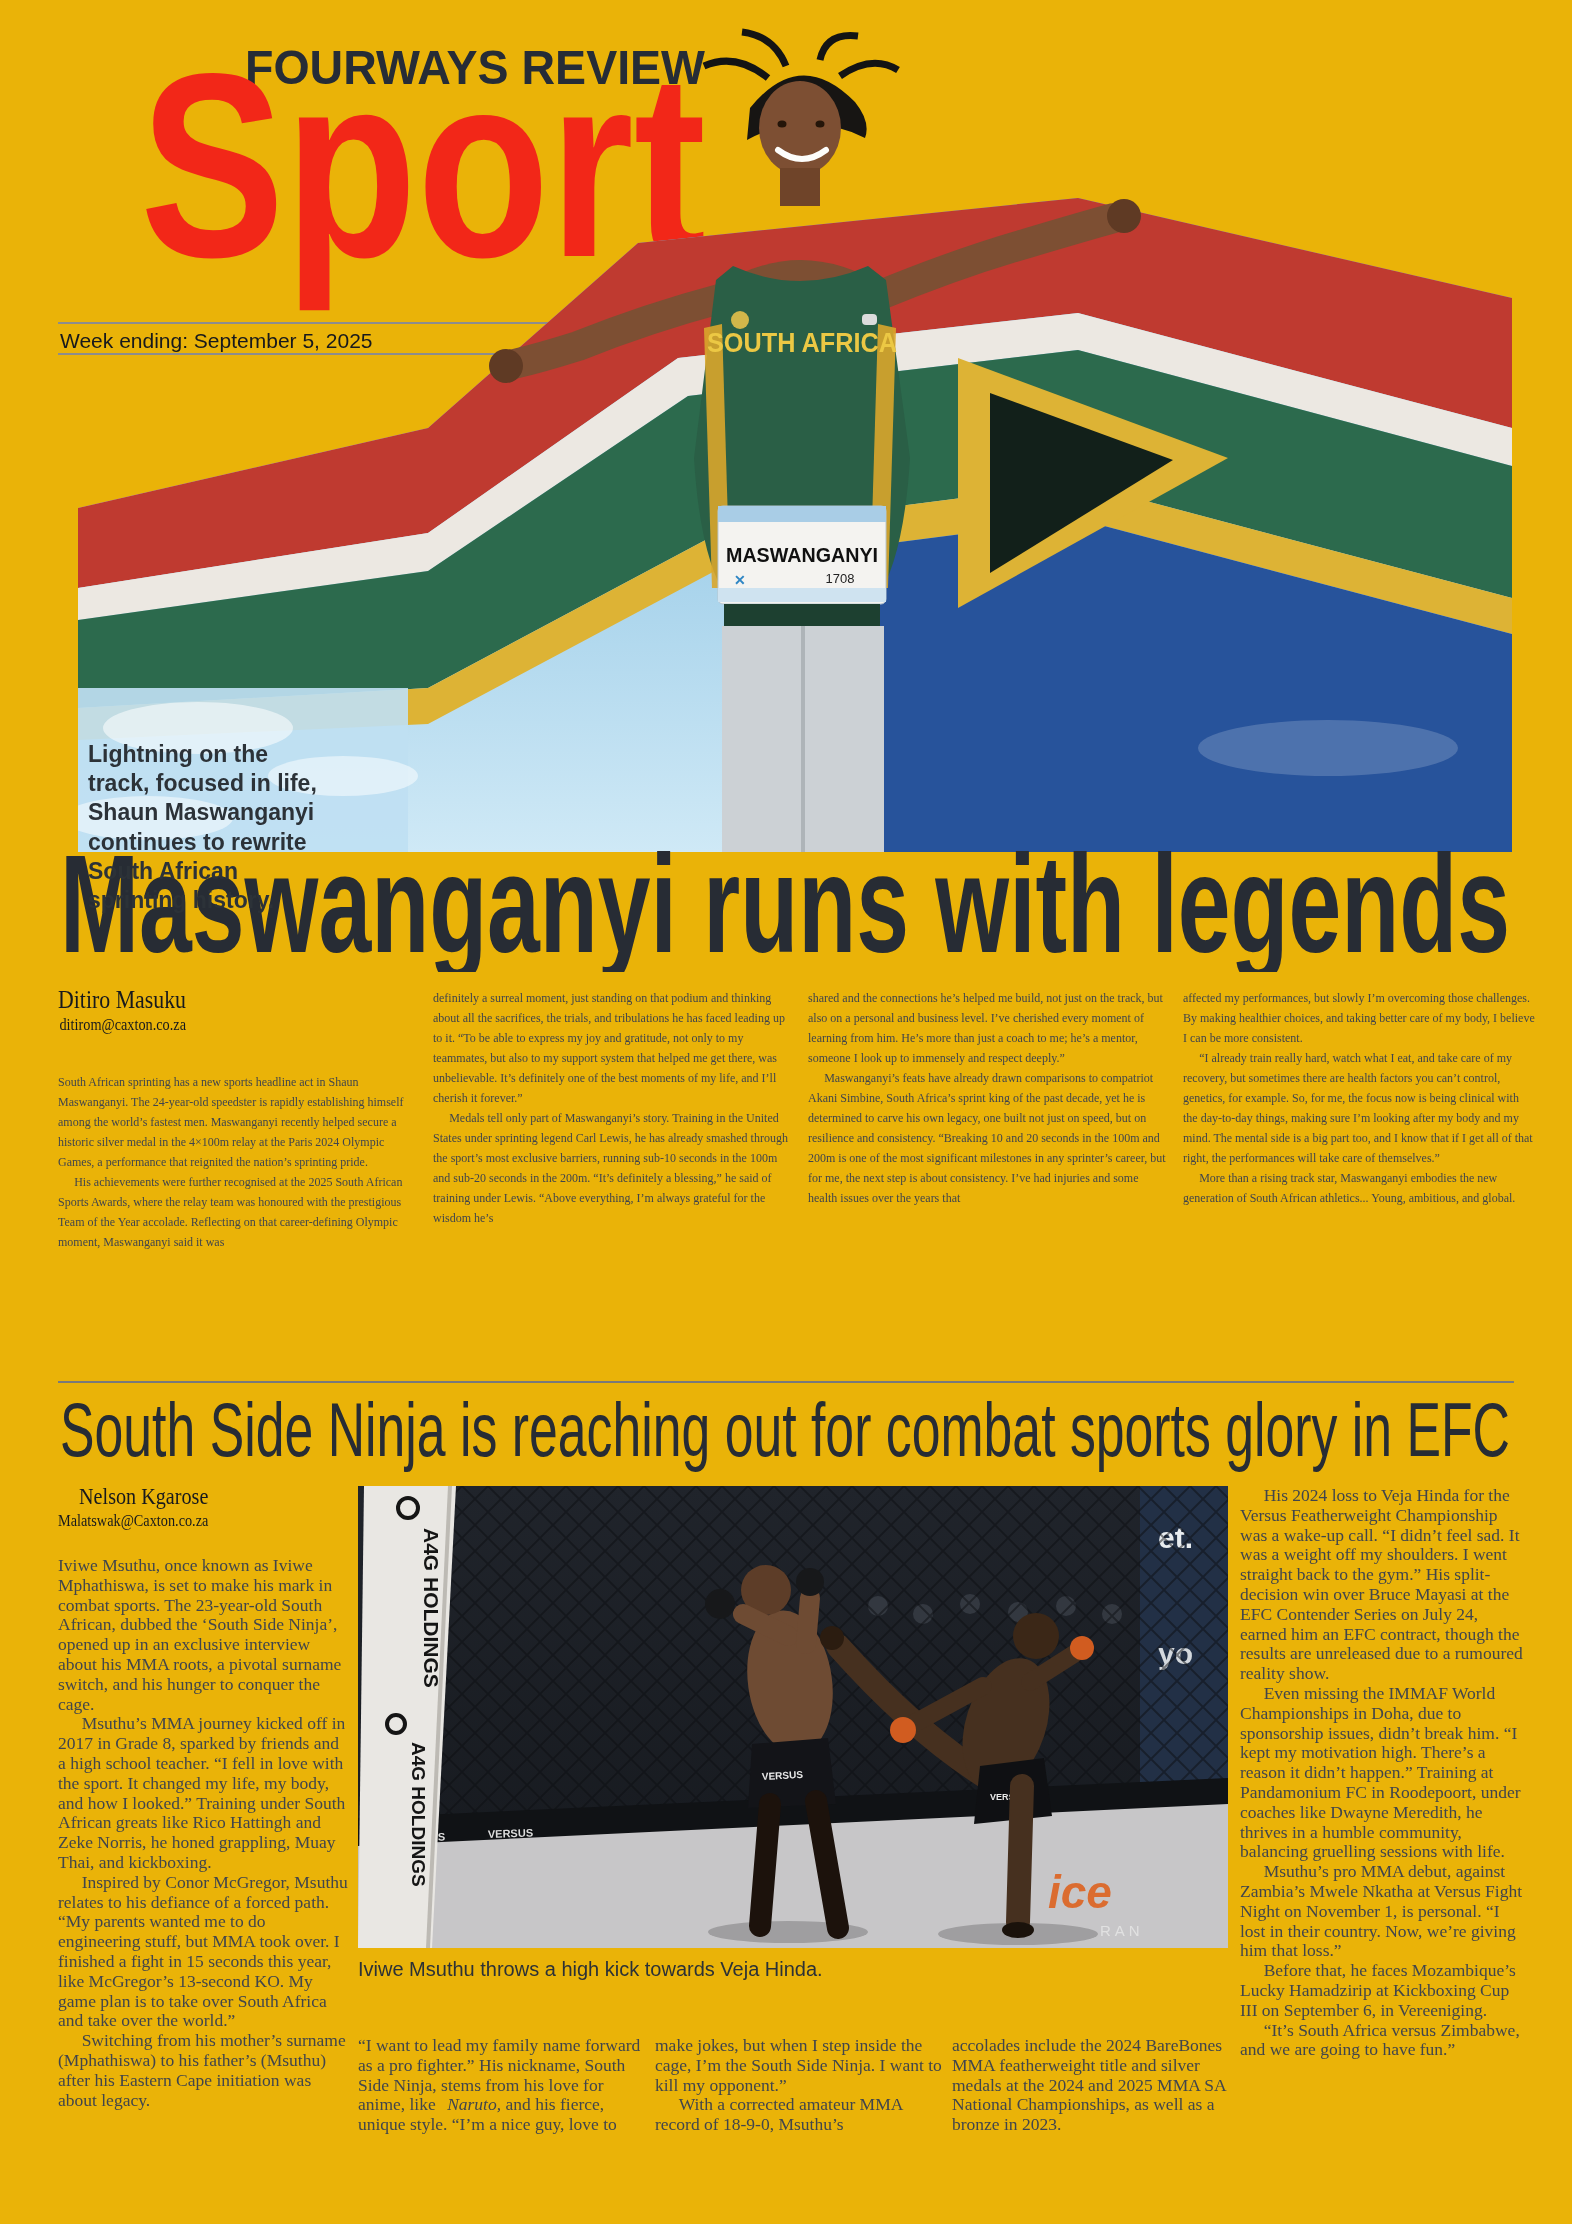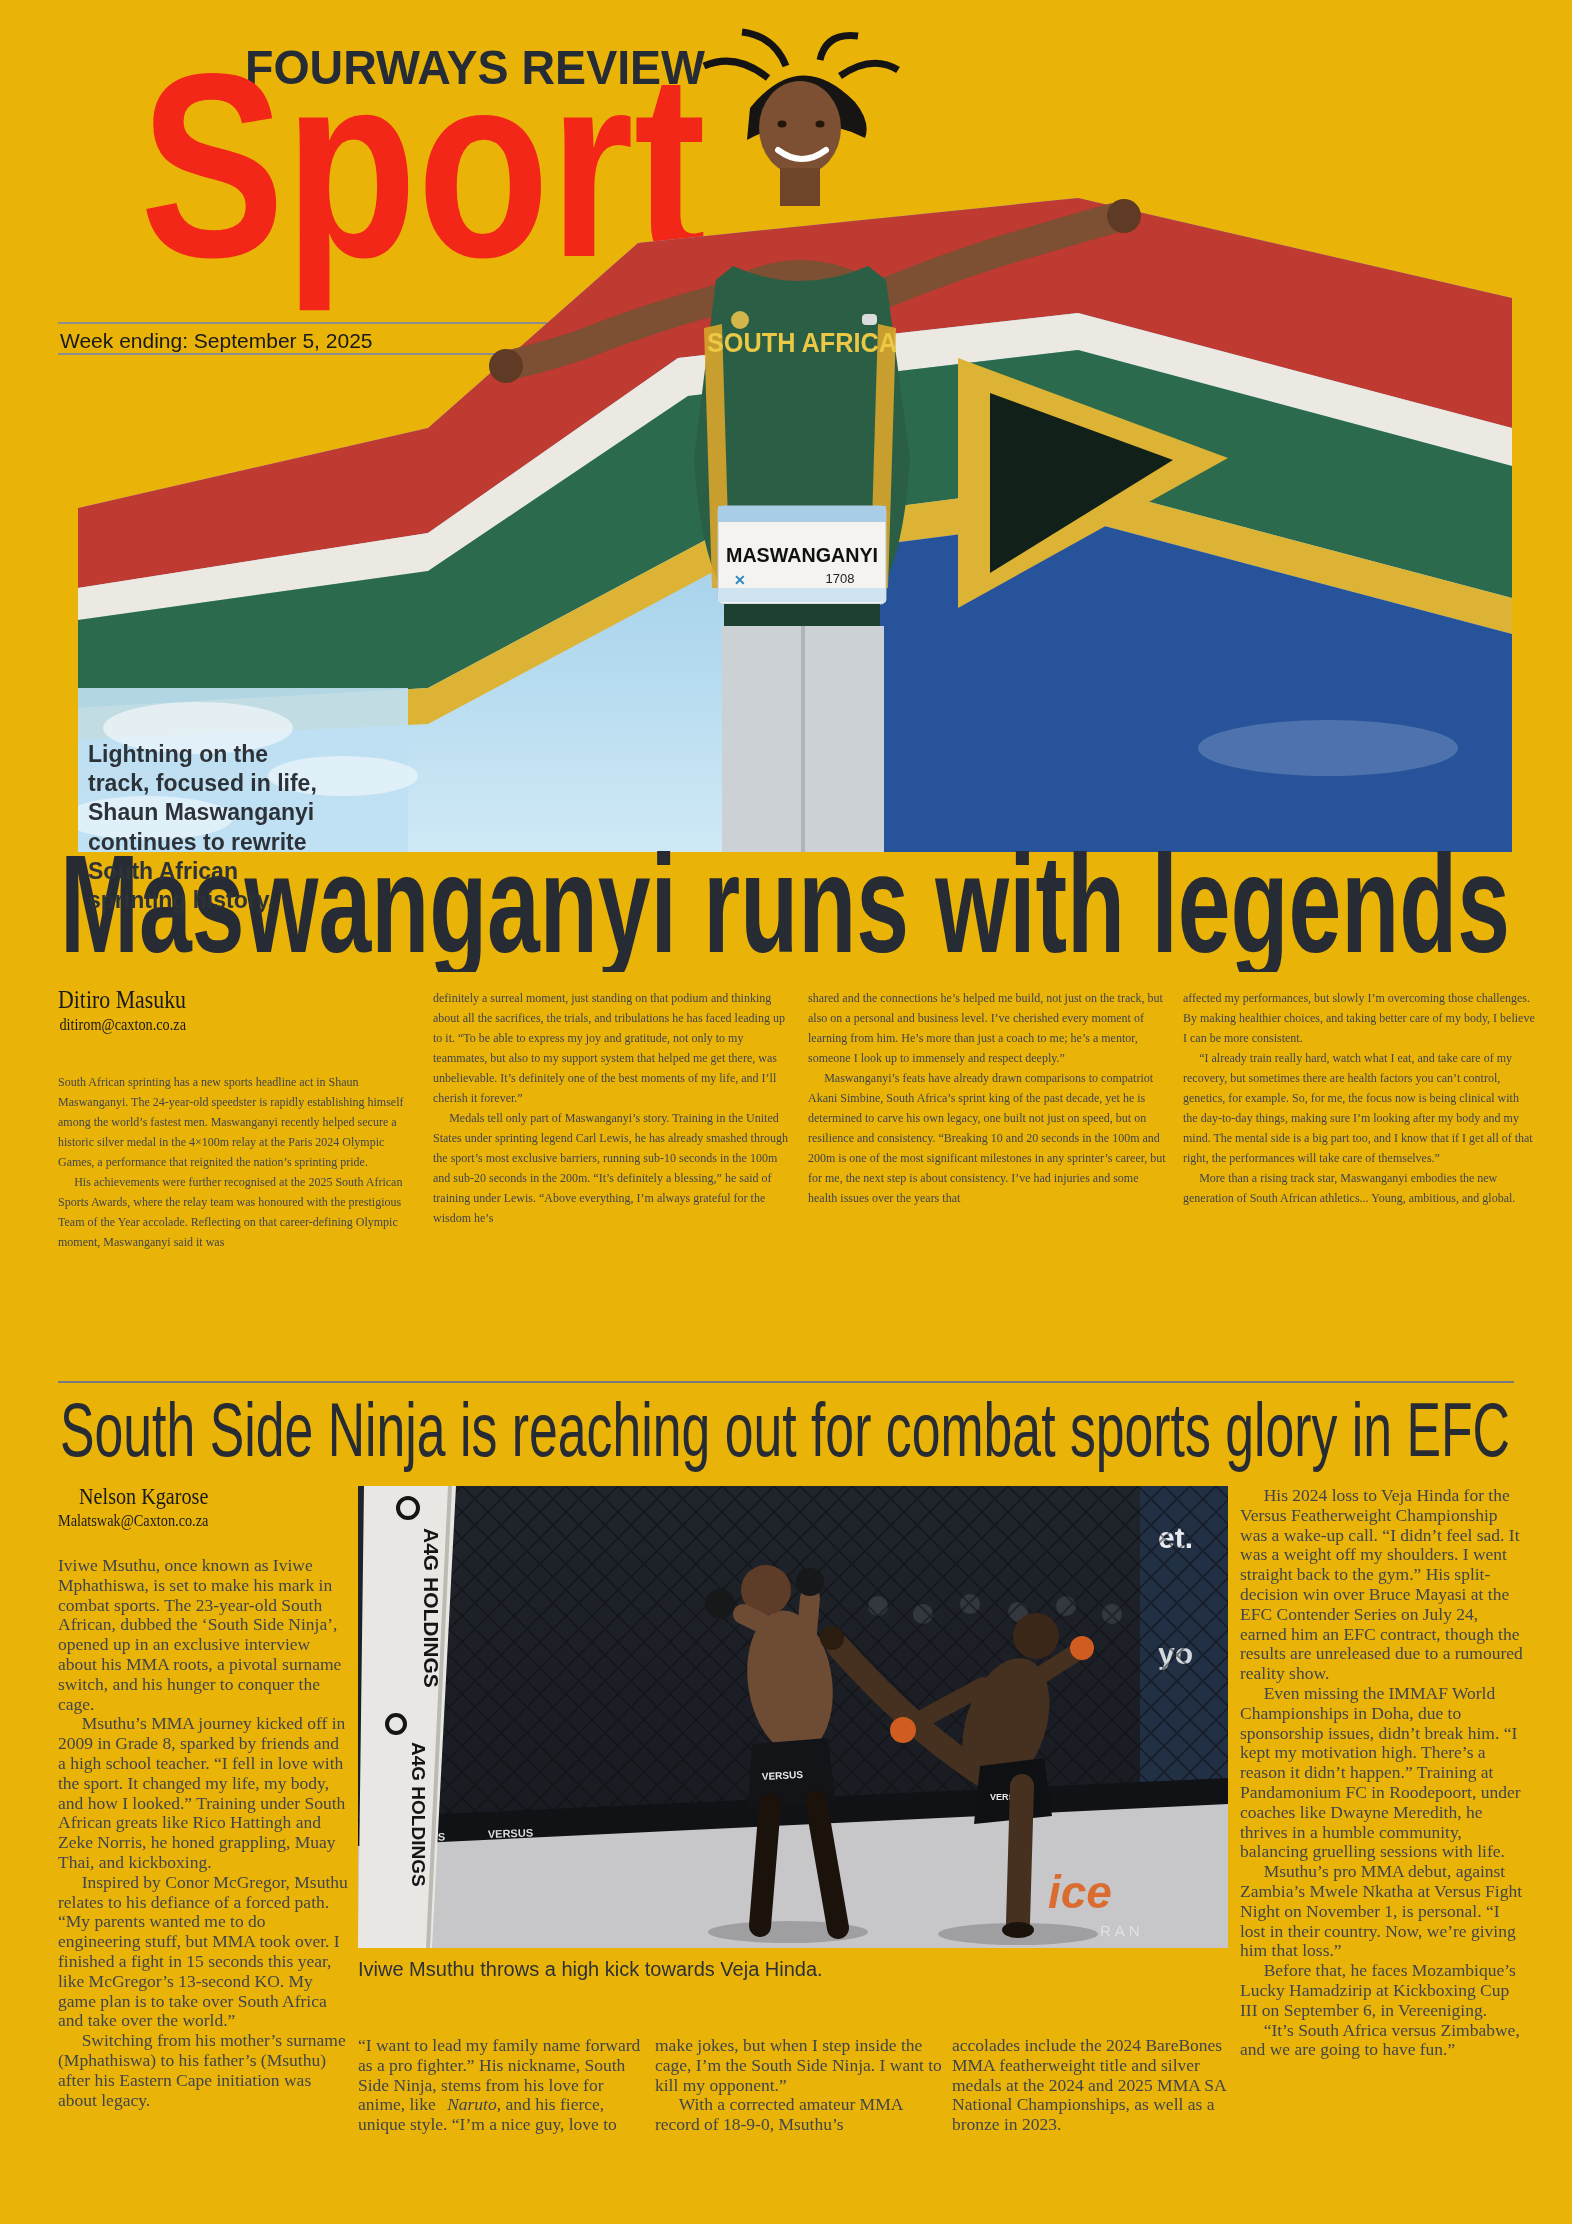--- a/index.html
+++ b/index.html
@@ -148,21 +148,21 @@
 
   <div class="abs byline" style="left:58px;top:1484px">
     <span class="scale">
       <span class="name" style="font-size:24px">Nelson Kgarose</span>
       <span class="mail">Malatswak@Caxton.co.za</span>
     </span>
   </div>
 
   <div class="abs bodycol2" style="left:58px;top:1556px;width:292px">
     <p>Iviwe Msuthu, once known as Iviwe Mphathiswa, is set to make his mark in combat sports. The 23-year-old South African, dubbed the ‘South Side Ninja’, opened up in an exclusive interview about his MMA roots, a pivotal surname switch, and his hunger to conquer the cage.</p>
-    <p class="ind">Msuthu’s MMA journey kicked off in 2009 in Grade 8, sparked by friends and a high school teacher. “I fell in love with the sport. It changed my life, my body, and how I looked.” Training under South African greats like Rico Hattingh and Zeke Norris, he honed grappling, Muay Thai, and kickboxing.</p>
+    <p class="ind">Msuthu’s MMA journey kicked off in 2017 in Grade 8, sparked by friends and a high school teacher. “I fell in love with the sport. It changed my life, my body, and how I looked.” Training under South African greats like Rico Hattingh and Zeke Norris, he honed grappling, Muay Thai, and kickboxing.</p>
     <p class="ind">Inspired by Conor McGregor, Msuthu relates to his defiance of a forced path. “My parents wanted me to do engineering stuff, but MMA took over. I finished a fight in 15 seconds this year, like McGregor’s 13-second KO. My game plan is to take over South Africa and take over the world.”</p>
     <p class="ind">Switching from his mother’s surname (Mphathiswa) to his father’s (Msuthu) after his Eastern Cape initiation was about legacy.</p>
   </div>
 
   <svg class="abs" style="left:358px;top:1486px" width="870" height="462" viewBox="0 0 870 462">
     <defs>
       <linearGradient id="gBg" x1="0" y1="0" x2="0" y2="1">
         <stop offset="0" stop-color="#20242b"></stop>
           <stop offset="1" stop-color="#15181d"></stop>
       </linearGradient>

